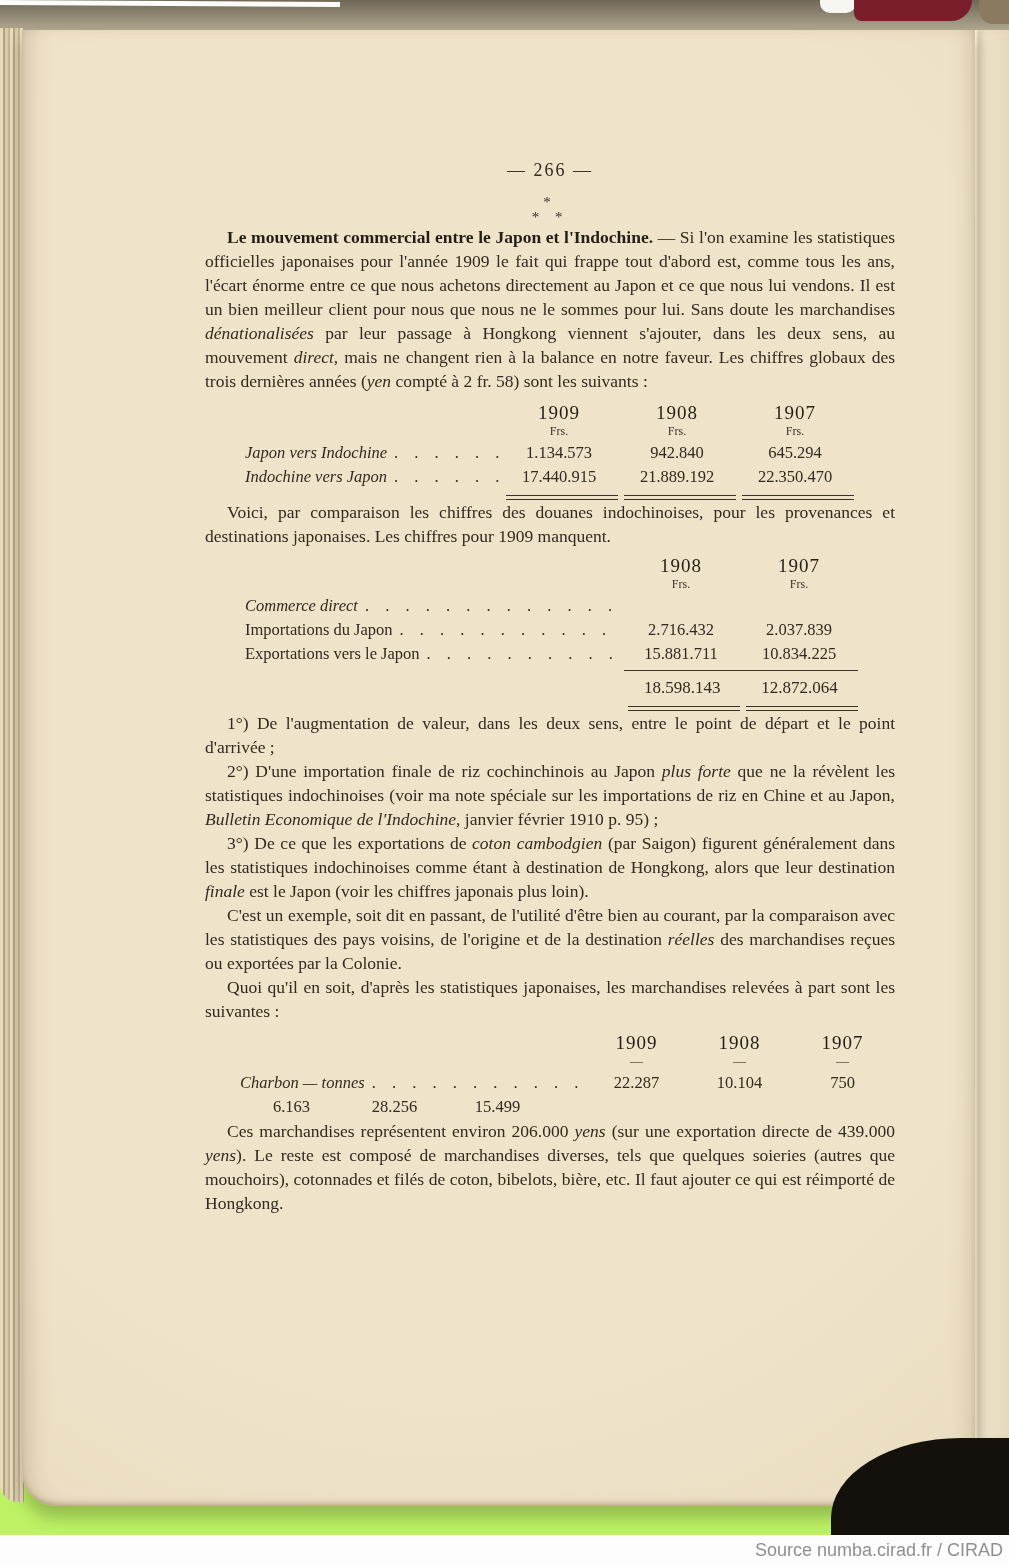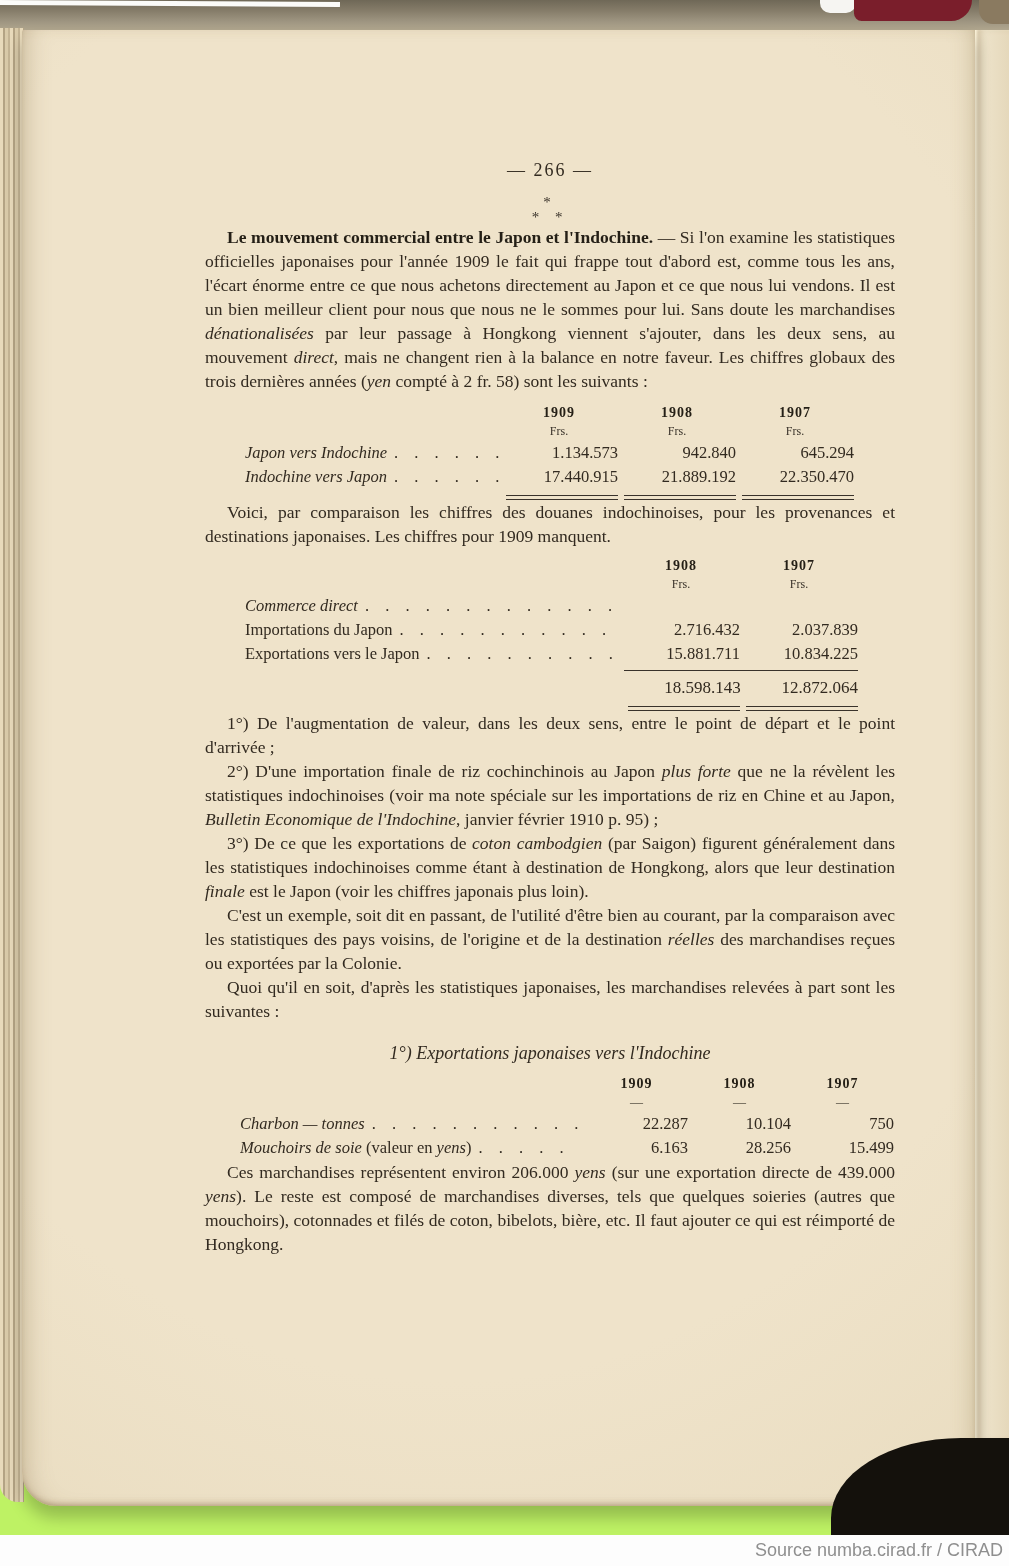--- a/index.html
+++ b/index.html
@@ -48,25 +48,25 @@
   .mt-2{margin-top:2px;}
   .i{font-style:italic;}
   .b{font-weight:bold;color:#241f16;}
   .section-heading{margin-top:20px;text-align:center;font-size:18px;font-style:italic;}
 
   
   .table{font-size:16.5px;}
   .trow,.thead{display:flex;align-items:baseline;line-height:24px;}
   .thead{margin-bottom:4px;}
   .col{text-align:center;}
-  .year{display:block;font-weight:bold;font-size:14px;letter-spacing:1px;color:#241f16;}
+  .year{display:block;font-weight:normal;font-size:19px;letter-spacing:1px;color:#241f16;}
   .unit{display:block;font-size:12px;line-height:12px;color:#3a332a;}
   .lbl{white-space:nowrap;overflow:hidden;}
   .leader{letter-spacing:6px;padding-left:7px;}
-  .val{text-align:right;white-space:nowrap;}
+  .val{text-align:center;white-space:nowrap;}
   .total .val.topline{border-top:1.3px solid #39322a;padding-top:5px;margin-top:4px;}
   .total{font-size:17px;}
   .total .lbl{text-align:right;padding-right:4px;}
   .rules{margin-top:6px;}
   .drule{height:3px;border-top:1.2px solid #39322a;border-bottom:1.2px solid #39322a;margin-left:6px;}
 
   .t1{margin-top:8px;margin-left:40px;width:610px;}
   .t1 .lbl{width:255px;}
   .t1 .val,.t1 .col{width:118px;}
   .t2{margin-top:6px;margin-left:40px;width:613px;}
@@ -188,21 +188,20 @@
             </div>
         </div>
       </div>
 
       <p class="para mt-2"><span>1°) De l'augmentation de valeur, dans les deux sens, entre le point de départ et le point d'arrivée ;</span></p>
       <p class="para mt-2"><span>2°) D'une importation finale de riz cochinchinois au Japon </span><span class="i">plus forte</span><span> que ne la révèlent les statistiques indochinoises (voir ma note spéciale sur les importations de riz en Chine et au Japon, </span><span class="i">Bulletin Economique de l'Indochine</span><span>, janvier février 1910 p. 95) ;</span></p>
       <p class="para mt-2"><span>3°) De ce que les exportations de </span><span class="i">coton cambodgien</span><span> (par Saigon) figurent généralement dans les statistiques indochinoises comme étant à destination de Hongkong, alors que leur destination </span><span class="i">finale</span><span> est le Japon (voir les chiffres japonais plus loin).</span></p>
       <p class="para mt-2"><span>C'est un exemple, soit dit en passant, de l'utilité d'être bien au courant, par la comparaison avec les statistiques des pays voisins, de l'origine et de la destination </span><span class="i">réelles</span><span> des marchandises reçues ou exportées par la Colonie.</span></p>
       <p class="para mt-2"><span>Quoi qu'il en soit, d'après les statistiques japonaises, les marchandises relevées à part sont les suivantes :</span></p>
 
-      <div class="section-heading"><span class="i">1°) Exportations japonaises vers l'Indochine</span></div>
 
       <div class="table t3">
         <div class="thead">
           <div class="lbl"></div>
           <div class="col">
             <span class="year">1909</span>
             <span class="unit">—</span>
           </div>
           <div class="col">
             <span class="year">1908</span>
@@ -213,21 +212,20 @@
             <span class="unit">—</span>
           </div>
         </div>
         <div class="trow">
           <div class="lbl"><span><span class="i">Charbon — tonnes</span></span><span class="leader">. . . . . . . . . . . . .</span></div>
           <div class="val">22.287</div>
           <div class="val">10.104</div>
           <div class="val">750</div>
         </div>
         <div class="trow">
-          <div class="lbl"><span><span class="i">Mouchoirs de soie</span><span> (valeur en </span><span class="i">yens</span><span>)</span></span><span class="leader">. . . . .</span></div>
           <div class="val">6.163</div>
           <div class="val">28.256</div>
           <div class="val">15.499</div>
         </div>
       </div>
 
       <p class="para mt-16"><span>Ces marchandises représentent environ 206.000 </span><span class="i">yens</span><span> (sur une exportation directe de 439.000 </span><span class="i">yens</span><span>). Le reste est composé de marchandises diverses, tels que quelques soieries (autres que mouchoirs), cotonnades et filés de coton, bibelots, bière, etc. Il faut ajouter ce qui est réimporté de Hongkong.</span></p>
 
     </div>
   </div>

